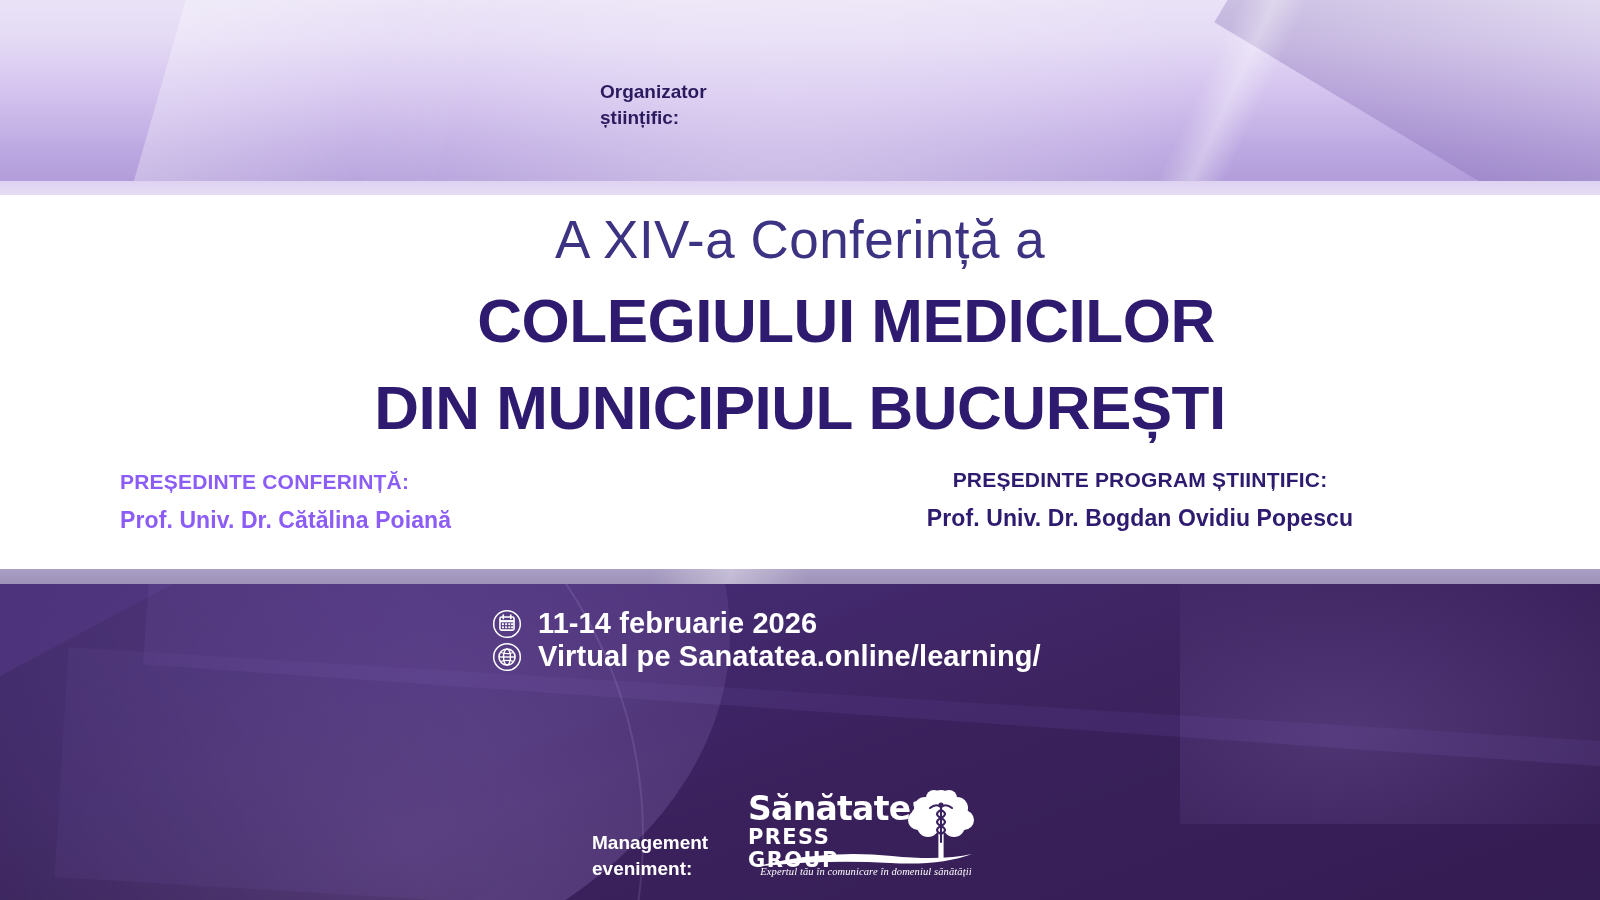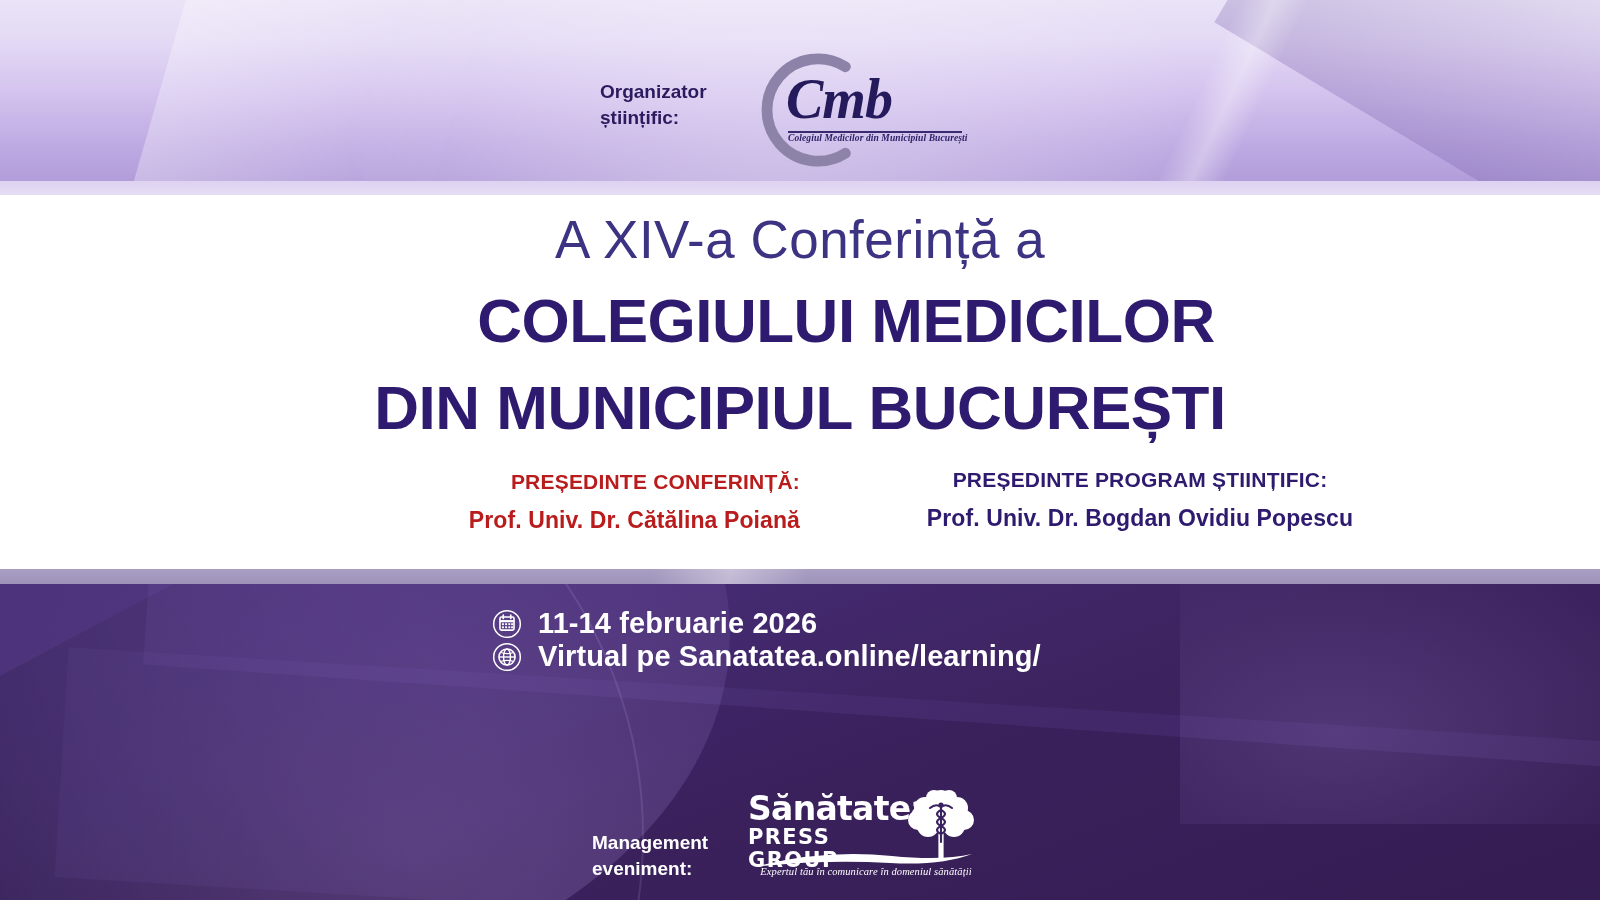--- a/index.html
+++ b/index.html
@@ -161,22 +161,22 @@
     font-size: 62px;
     font-weight: bold;
     color: #2e1a6e;
     letter-spacing: -0.5px;
   }
 
   .pres-left {
     position: absolute;
     left: 120px; top: 470px;
     width: 680px;
-    text-align: right;
-    color: #b91c1c;
+    text-align: left;
+    color: #8b5cf6;
   }
   .pres-right {
     position: absolute;
     left: 790px; top: 468px;
     width: 700px;
     text-align: center;
     color: #2e1a6e;
   }
   .pres-role {
     font-size: 21px;
@@ -355,28 +355,20 @@
     <div class="top-wedge-left"></div>
     <div class="top-wedge-right"></div>
     <div class="top-lightline"></div>
   </div>
   <div class="top-divider"></div>
 
   <div class="organizer-row">
     <div class="organizer-label">Organizator
 științific:</div>
 
-    <div class="cmb-logo">
-      <svg class="cmb-arc" viewBox="0 0 120 120">
-        <path d="M97 16 A52 52 0 1 0 97 104" fill="none" stroke="#8d83a8" stroke-width="11" stroke-linecap="round"></path>
-      </svg>
-      <div class="cmb-word">Cmb</div>
-      <div class="cmb-rule"></div>
-      <div class="cmb-tagline">Colegiul Medicilor din Municipiul București</div>
-    </div>
   </div>
 
   <div class="white-band"></div>
 
   <div class="title-pre">A XIV-a Conferință a</div>
   <div class="title-line1">COLEGIULUI MEDICILOR</div>
   <div class="title-line2">DIN MUNICIPIUL BUCUREȘTI</div>
 
   <div class="pres-left">
     <div class="pres-role">PREȘEDINTE CONFERINȚĂ:</div>

